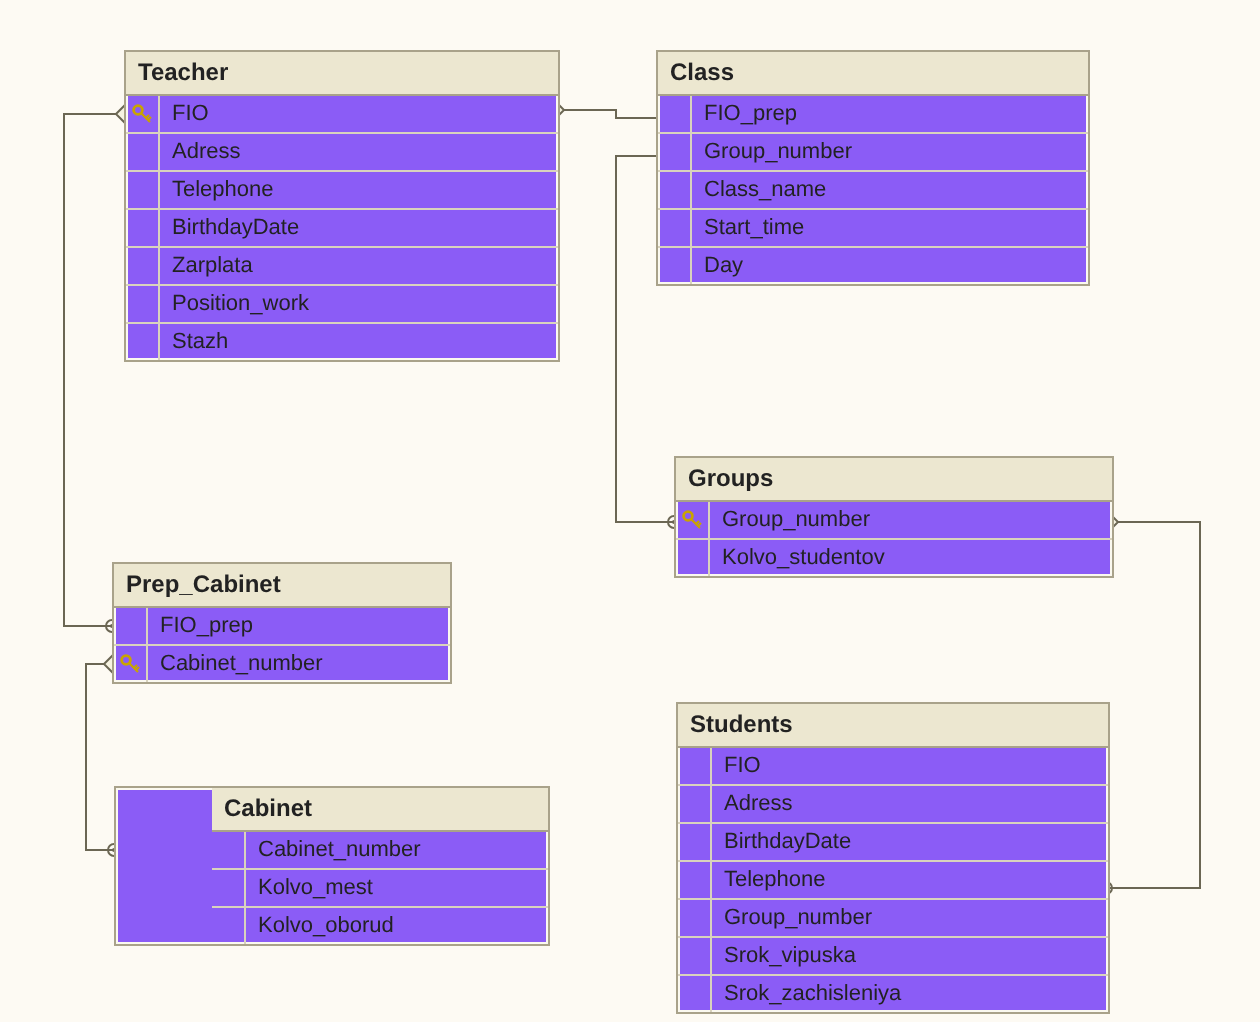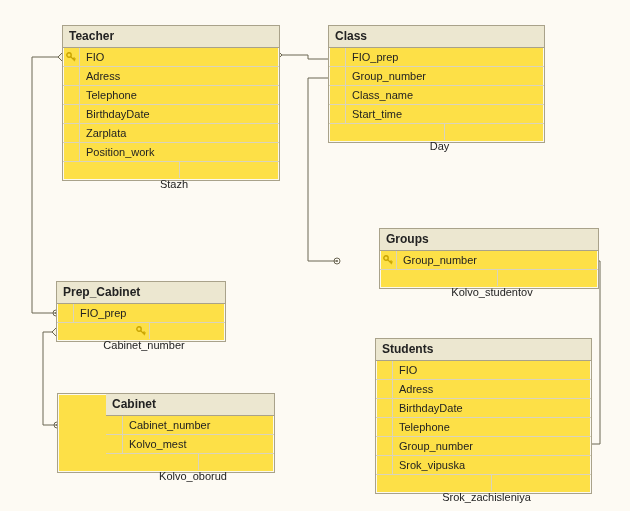--- a/index.html
+++ b/index.html
@@ -16,39 +16,39 @@
   svg.connectors {
     position: absolute;
     left: 0;
     top: 0;
     width: 630px;
     height: 511px;
     pointer-events: none;
   }
   .table {
     position: absolute;
-    background: #fde047;
+    background: #8b5cf6;
     border: 1px solid #a9a28a;
     box-shadow: 0 0 0 1px #fbf9ef inset;
   }
   .table-header {
     background: #ece7d0;
     border-bottom: 1px solid #a9a28a;
     font-weight: bold;
     font-size: 12px;
     padding: 3px 6px 4px 6px;
     color: #222;
   }
   .row {
     display: flex;
     align-items: center;
     height: 18px;
     border-bottom: 1px solid #d9d3bd;
   }
-  .row:last-child { border-bottom: none; flex-direction: column; }
+  .row:last-child { border-bottom: none; }
   .key-cell {
     width: 16px;
     text-align: center;
     flex: 0 0 16px;
     border-right: 1px solid #d9d3bd;
     height: 100%;
     display: flex;
     align-items: center;
     justify-content: center;
   }
@@ -136,21 +136,21 @@
     </div>
     <div class="row">
       <div class="key-cell"></div>
       <div class="field-label">Start_time</div>
     </div>
     <div class="row">
       <div class="key-cell"></div>
       <div class="field-label">Day</div>
     </div>
   </div>
-<div class="table" style="left: 337px; top: 228px; width: 218px; margin-left: 42px;">
+<div class="table" style="left: 337px; top: 228px; width: 218px;">
     <div class="table-header">Groups</div>
     <div class="row">
       <div class="key-cell">
         <svg width="10" height="10" viewBox="0 0 10 10">
           <circle cx="3" cy="3" r="2.2" fill="none" stroke="#c9a400" stroke-width="1.4"></circle>
           <path d="M4.5 4.5 L9 9 M7 7 L8.5 5.5 M8 8 L9.5 6.5" stroke="#c9a400" stroke-width="1.1" fill="none"></path>
         </svg>
       </div>
       <div class="field-label">Group_number</div>
     </div>
@@ -183,21 +183,21 @@
     </div>
     <div class="row">
       <div class="key-cell"></div>
       <div class="field-label">Kolvo_mest</div>
     </div>
     <div class="row">
       <div class="key-cell"></div>
       <div class="field-label">Kolvo_oborud</div>
     </div>
   </div>
-<div class="table" style="left: 338px; top: 338px; width: 215px; margin-left: 37px;">
+<div class="table" style="left: 338px; top: 351px; width: 215px;">
     <div class="table-header">Students</div>
     <div class="row">
       <div class="key-cell"></div>
       <div class="field-label">FIO</div>
     </div>
     <div class="row">
       <div class="key-cell"></div>
       <div class="field-label">Adress</div>
     </div>
     <div class="row">

